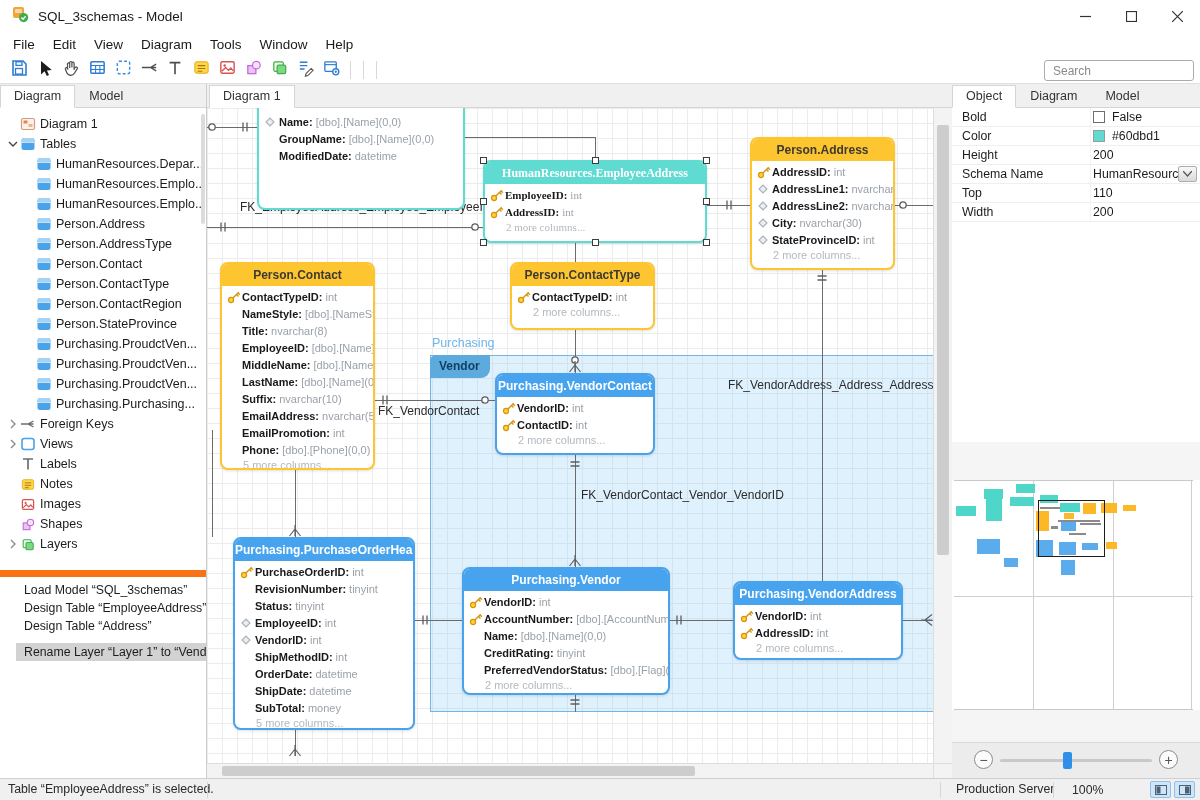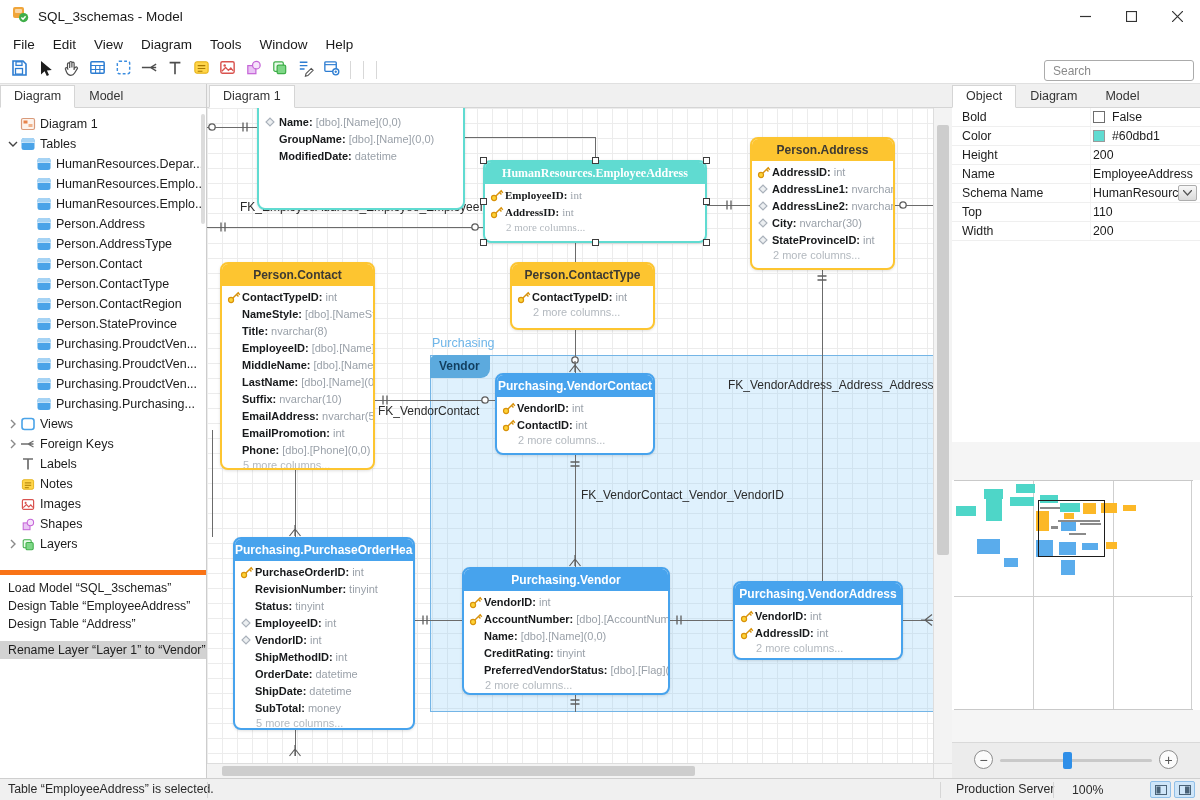--- a/index.html
+++ b/index.html
@@ -35,21 +35,21 @@
   .tabbar{height:24px;background:#f0f0f0;border-bottom:1px solid #d5d5d5;display:flex;align-items:flex-end;font-size:12.5px;color:#333;}
   .tab{padding:3px 13px 4px 13px;margin-bottom:-1px;border:1px solid transparent;}
   .tab.active{background:#fff;border:1px solid #d5d5d5;border-bottom:1px solid #fff;}
   #tree{position:absolute;left:0;top:24px;width:206px;height:462px;overflow:hidden;padding-top:6px;}
   .trow{height:20px;display:flex;align-items:center;font-size:12.5px;color:#1c1c1c;white-space:nowrap;}
   .texp{width:14px;flex:0 0 14px;margin-left:6px;display:flex;justify-content:center;}
   .ticon{width:16px;flex:0 0 16px;margin-right:4px;display:flex;}
   .trow.lvl1{padding-left:36px;}
   .trow.lvl0{padding-left:0;}
   #tree-scroll{position:absolute;right:1px;top:30px;width:4px;height:110px;background:#dcdcdc;border-radius:2px;}
-  #log{position:absolute;left:0;top:486px;width:206px;border-top:5px solid #f97316;padding-top:4px;}
+  #log{position:absolute;left:0;top:486px;width:206px;border-top:7px solid #f97316;padding-top:4px;padding-left:16px;}
   .lrow{height:18px;line-height:18px;font-size:12.3px;color:#1d1d1d;padding-left:8px;white-space:nowrap;overflow:hidden;}
   .lrow.sel{background:#d2d2d2;margin-top:8px;}
 
   
   #canvas-wrap{position:absolute;left:207px;top:84px;width:745px;height:694px;}
   #canvas-tabbar{position:absolute;left:0;top:0;width:745px;height:24px;background:#f0f0f0;border-bottom:1px solid #d5d5d5;display:flex;align-items:flex-end;font-size:12.5px;color:#333;padding-left:2px;}
   #canvas{position:absolute;left:0;top:24px;width:726px;height:655px;overflow:hidden;background-color:#fff;
       background-image:linear-gradient(#ececec 1px,transparent 1px),linear-gradient(90deg,#ececec 1px,transparent 1px);
       background-size:15px 15px;}
   #layer-rect{position:absolute;background:rgba(132,199,246,.26);border:1.5px solid #74b5e6;}
@@ -399,37 +399,37 @@
           <span>Purchasing.Purchasing...</span>
         </div>
         <div class="trow lvl0">
           <span class="texp">
             <svg width="10" height="10">
               <path d="M3 1l4 4-4 4" fill="none" stroke="#8a8a8a" stroke-width="1.4"></path>
             </svg>
           </span>
           <span class="ticon">
             <svg width="16" height="16" viewBox="0 0 16 16">
-              <rect x="2" y="2.5" width="12" height="11" rx="2.5" fill="#fff" stroke="#4aa3e8" stroke-width="1.6"></rect>
-            </svg>
-          </span>
-          <span>Views</span>
+              <path d="M1 8h7M8 8l5.5-3M8 8h5.5M8 8l5.5 3" stroke="#6d6d6d" stroke-width="1.3" fill="none"></path>
+            </svg>
+          </span>
+          <span>Foreign Keys</span>
         </div>
         <div class="trow lvl0">
           <span class="texp">
             <svg width="10" height="10">
               <path d="M3 1l4 4-4 4" fill="none" stroke="#8a8a8a" stroke-width="1.4"></path>
             </svg>
           </span>
           <span class="ticon">
             <svg width="16" height="16" viewBox="0 0 16 16">
-              <path d="M1 8h7M8 8l5.5-3M8 8h5.5M8 8l5.5 3" stroke="#6d6d6d" stroke-width="1.3" fill="none"></path>
-            </svg>
-          </span>
-          <span>Foreign Keys</span>
+              <rect x="2" y="2.5" width="12" height="11" rx="2.5" fill="#fff" stroke="#4aa3e8" stroke-width="1.6"></rect>
+            </svg>
+          </span>
+          <span>Views</span>
         </div>
         <div class="trow lvl0">
           <span class="texp"></span>
           <span class="ticon">
             <svg width="16" height="16" viewBox="0 0 16 16">
               <path d="M3 3h10M8 3v10.5" stroke="#6d6d6d" stroke-width="1.7" fill="none"></path>
             </svg>
           </span>
           <span>Labels</span>
         </div>
@@ -958,26 +958,20 @@
           <div class="plabel">Color</div>
           <div class="pval">
             <span class="pswatch" style="background: rgb(96, 219, 209);"></span>
             <span>#60dbd1</span>
           </div>
         </div>
         <div class="prow">
           <div class="plabel">Height</div>
           <div class="pval">
             <span>200</span>
-          </div>
-        </div>
-        <div class="prow">
-          <div class="plabel">Name</div>
-          <div class="pval">
-            <span>EmployeeAddress</span>
           </div>
         </div>
         <div class="prow">
           <div class="plabel">Schema Name</div>
           <div class="pval">
             <span>HumanResources</span>
             <span class="pdrop">
               <svg width="9" height="6">
                 <path d="M0 0l4.5 5L9 0" fill="none" stroke="#555" stroke-width="1.3"></path>
               </svg>

